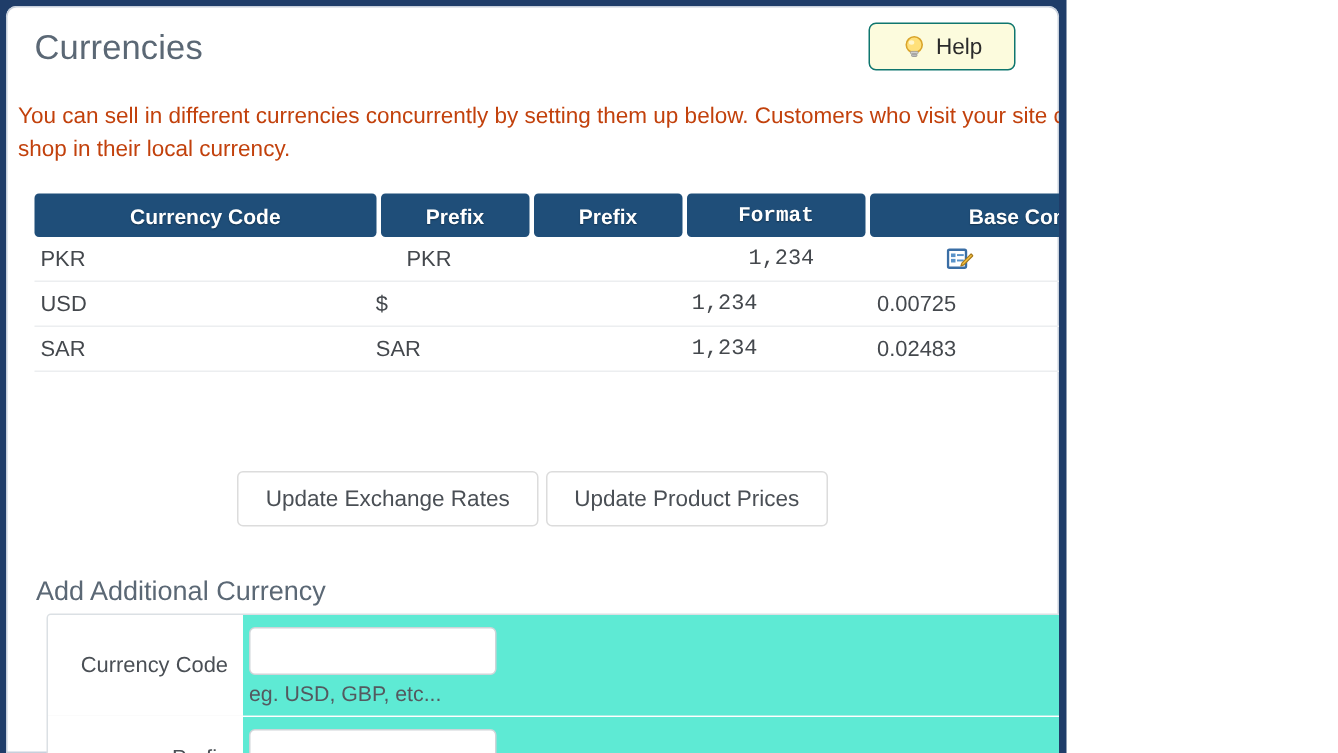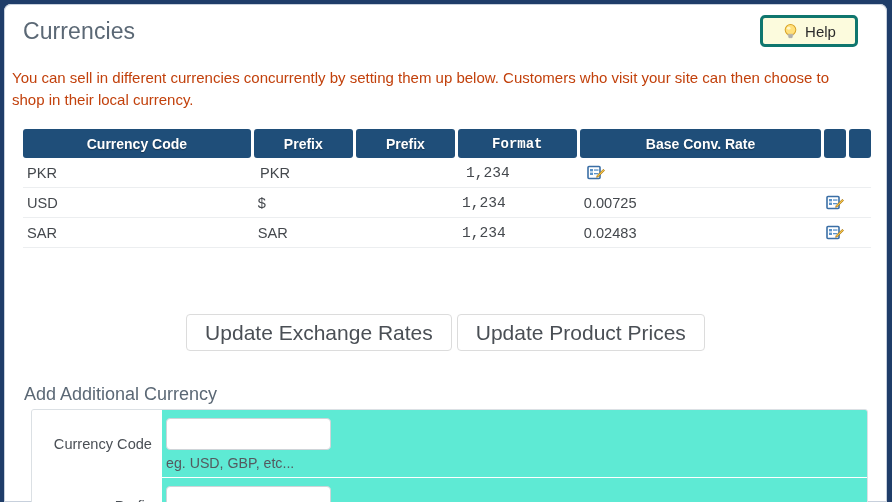--- a/index.html
+++ b/index.html
@@ -8,21 +8,21 @@
     width: 892px; height: 502px;
     overflow: hidden;
     background: #ffffff;
     font-family: "Liberation Sans", sans-serif;
   }
 
   
   #app-frame {
     position: absolute;
     left: 0; top: 0;
-    width: 892px; height: 502px;
+    width: 711px; height: 502px;
     background: #1f3d69;
     padding: 4px 5px 0 4px;
   }
   #content-card {
     position: relative;
     width: 100%; height: 100%;
     background: #ffffff;
     border-radius: 7px 7px 0 0;
     box-shadow: 0 0 0 1px #c7d0dc inset;
     overflow: hidden;
@@ -44,21 +44,21 @@
     font-size: 23px;
     font-weight: 400;
     color: #5b6875;
     letter-spacing: .1px;
   }
   #help-button {
     position: absolute;
     right: 13px; top: 11px;
     width: 98px; height: 32px;
     background: #fcfbdd;
-    border: 3px solid #0f766e;
+    border: 1px solid #0f766e;
     border-radius: 5px;
     display: flex;
     align-items: center;
     justify-content: center;
     gap: 6px;
     cursor: pointer;
     font-size: 15px;
     color: #2b2b2b;
   }
   #help-button .lamp { display: block; width: 17px; height: 17px; }
@@ -99,21 +99,21 @@
   .col-code   { width: 230px; }
   .col-prefix { width: 100px; }
   .col-suffix { width: 100px; }
   .col-format { width: 120px; font-family: Liberation Mono, monospace; }
   .col-rate   { width: 244px; }
   .col-act1   { width: 22px; }
   .col-act2   { width: 22px; }
 
   .trow {
     display: flex;
-    gap: 3px;
+    gap: 14px;
     height: 30px;
     border-bottom: 1px solid #eceef0;
     align-items: center;
   }
   .td {
     font-size: 14.6px;
     color: #44484d;
     display: flex;
     align-items: center;
     padding-left: 4px;
@@ -131,21 +131,21 @@
     display: flex;
     justify-content: center;
     gap: 5px;
   }
   .plain-btn {
     background: #ffffff;
     border: 1px solid #dcdcdc;
     border-radius: 4px;
     height: 37px;
     padding: 0 18px;
-    font-size: 21px;
+    font-size: 15px;
     color: #4a4f55;
     cursor: pointer;
     font-family: "Liberation Sans", sans-serif;
   }
 
   
   #add-heading {
     position: absolute;
     left: 20px; top: 368px;
     font-size: 18px;

